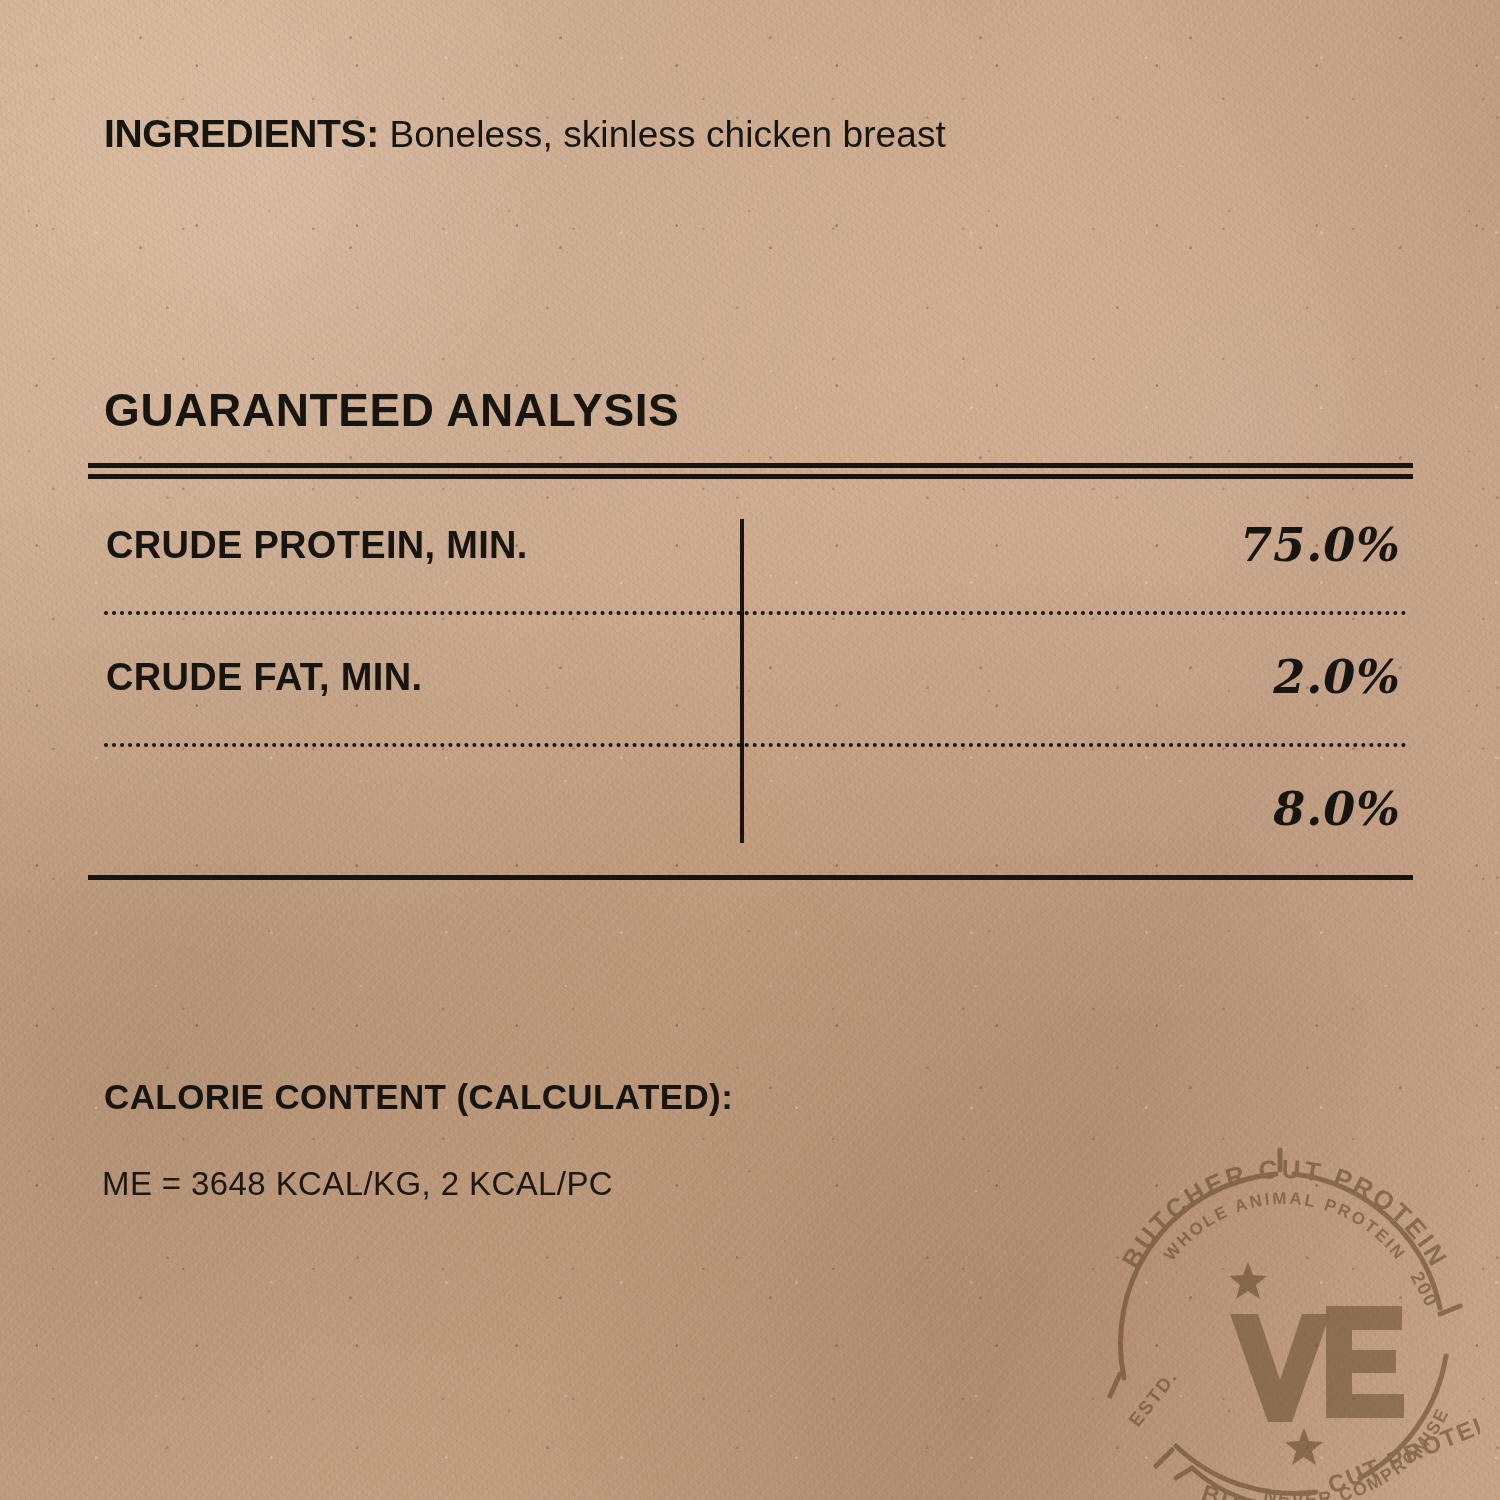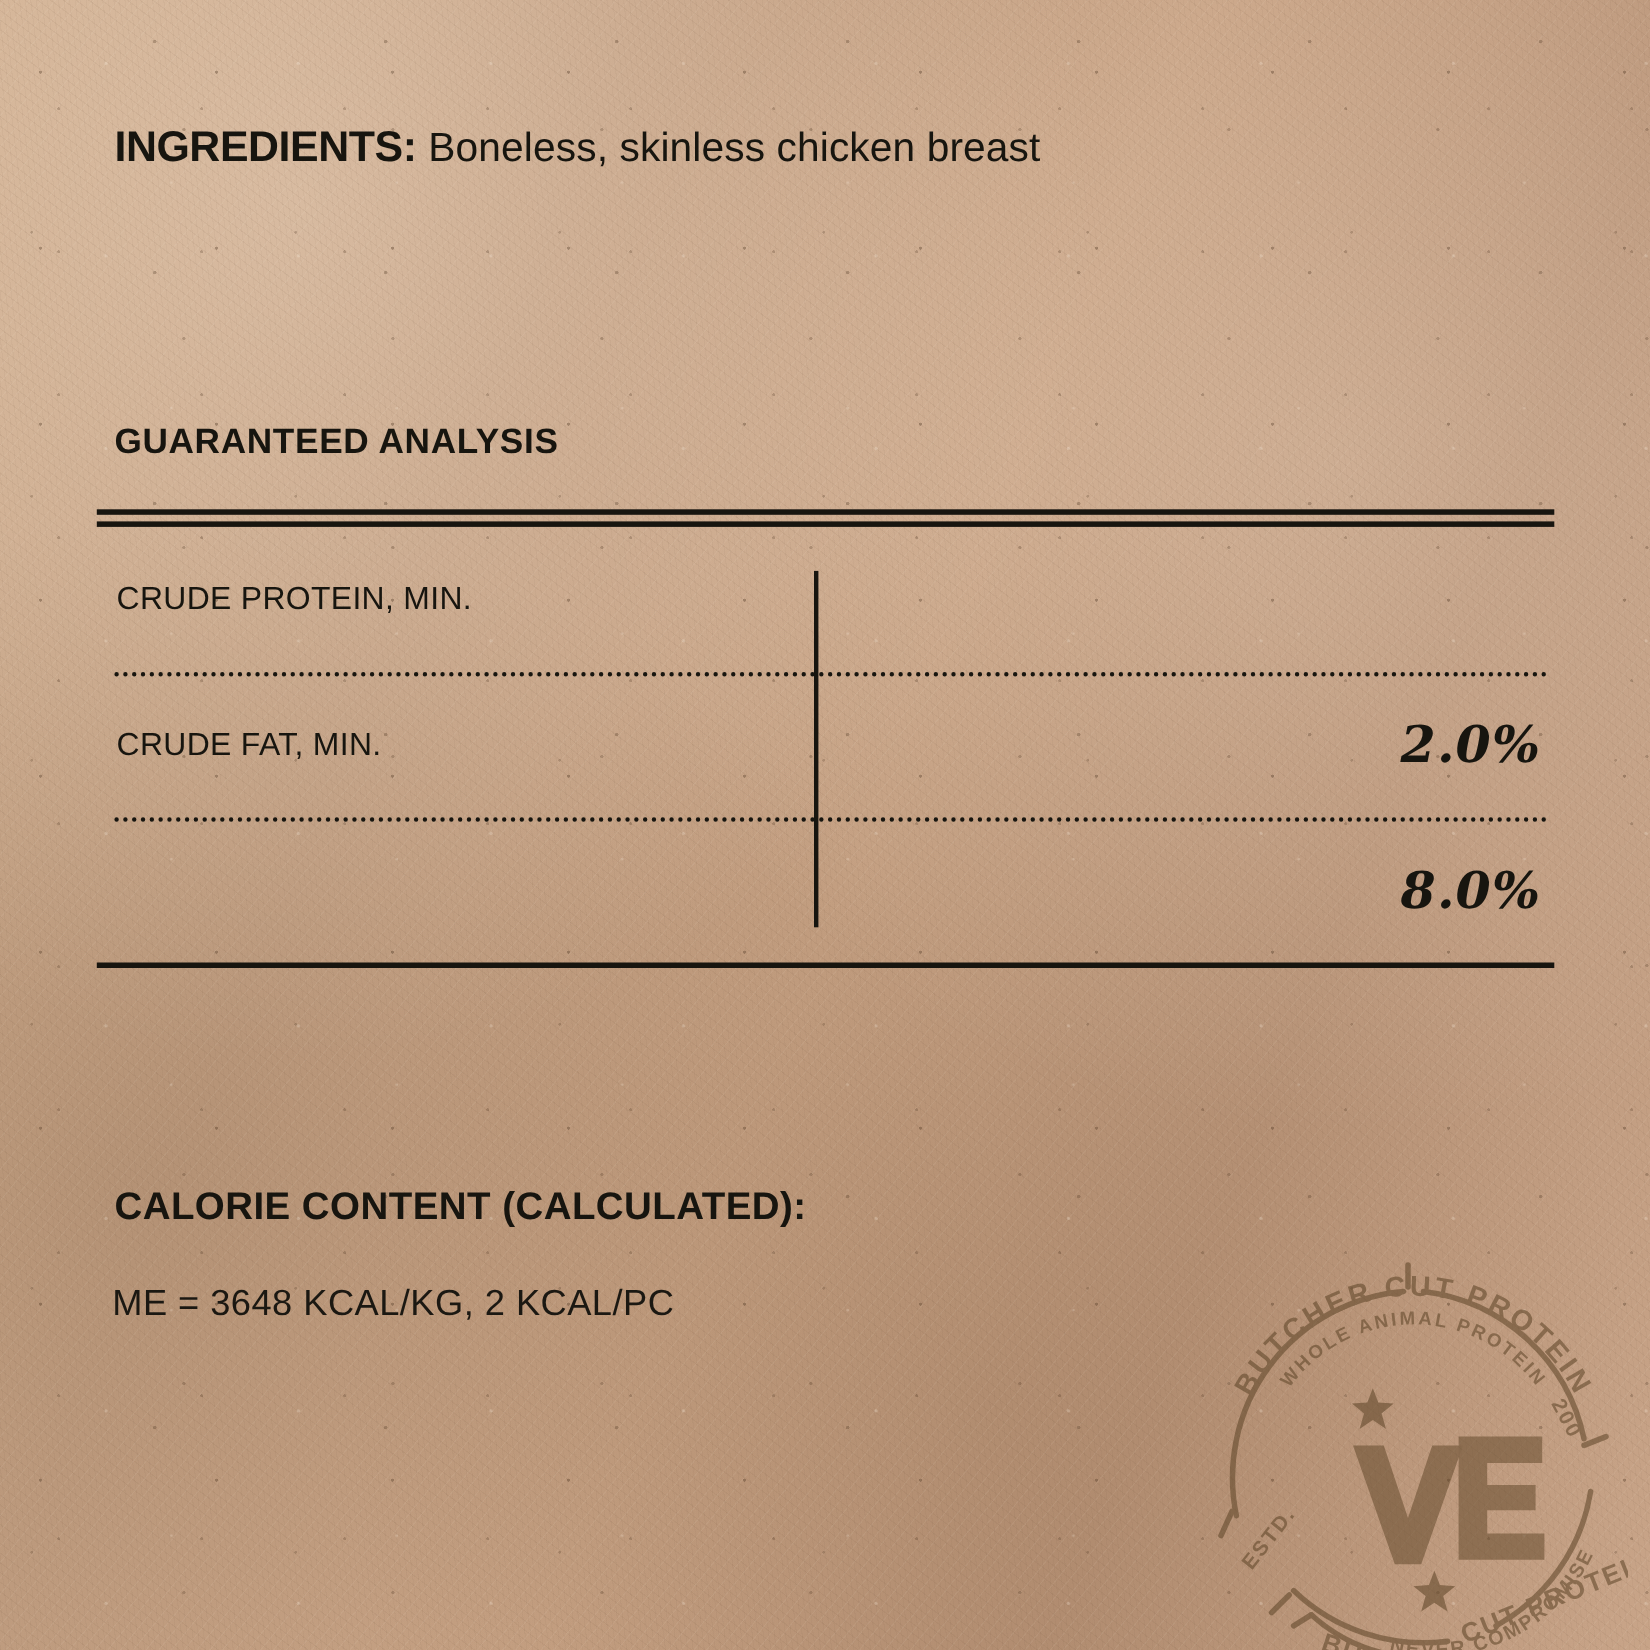--- a/index.html
+++ b/index.html
@@ -81,21 +81,21 @@
   .ingredients .value {
     font-weight: normal;
     font-size: 37px;
   }
 
   
   .ga-title {
     position: absolute;
     left: 104px;
     top: 383px;
-    font-size: 32px;
+    font-size: 46px;
     font-weight: bold;
     color: #17150f;
     letter-spacing: 0.6px;
   }
 
   .ga-table {
     position: absolute;
     left: 88px;
     top: 463px;
     width: 1325px;
@@ -137,22 +137,22 @@
     position: absolute;
     left: 16px;
     right: 6px;
     top: 0;
     border-top: 4px dotted #17150f;
   }
   .ga-name {
     flex: 0 0 652px;
     padding-left: 18px;
     box-sizing: border-box;
-    font-size: 29px;
-    font-weight: normal;
+    font-size: 38px;
+    font-weight: bold;
     color: #17150f;
     letter-spacing: 0.3px;
   }
   .ga-val {
     flex: 1;
     text-align: right;
     padding-right: 12px;
     font-size: 46px;
     color: #17150f;
     font-family: "DejaVu Serif", serif;
@@ -208,20 +208,21 @@
     <div class="ga-table">
       <div class="rule-top">
           <div class="rule-top-inner"></div>
         </div>
 
       <div class="ga-rows">
         <div class="ga-divider"></div>
 
         <div class="ga-row">
           <div class="ga-name">CRUDE PROTEIN, MIN.</div>
+          <div class="ga-val">75.0%</div>
         </div>
 
         <div class="ga-row">
           <div class="ga-name">CRUDE FAT, MIN.</div>
           <div class="ga-val">2.0%</div>
         </div>
 
 
         <div class="ga-row">
           <div class="ga-val">8.0%</div>

